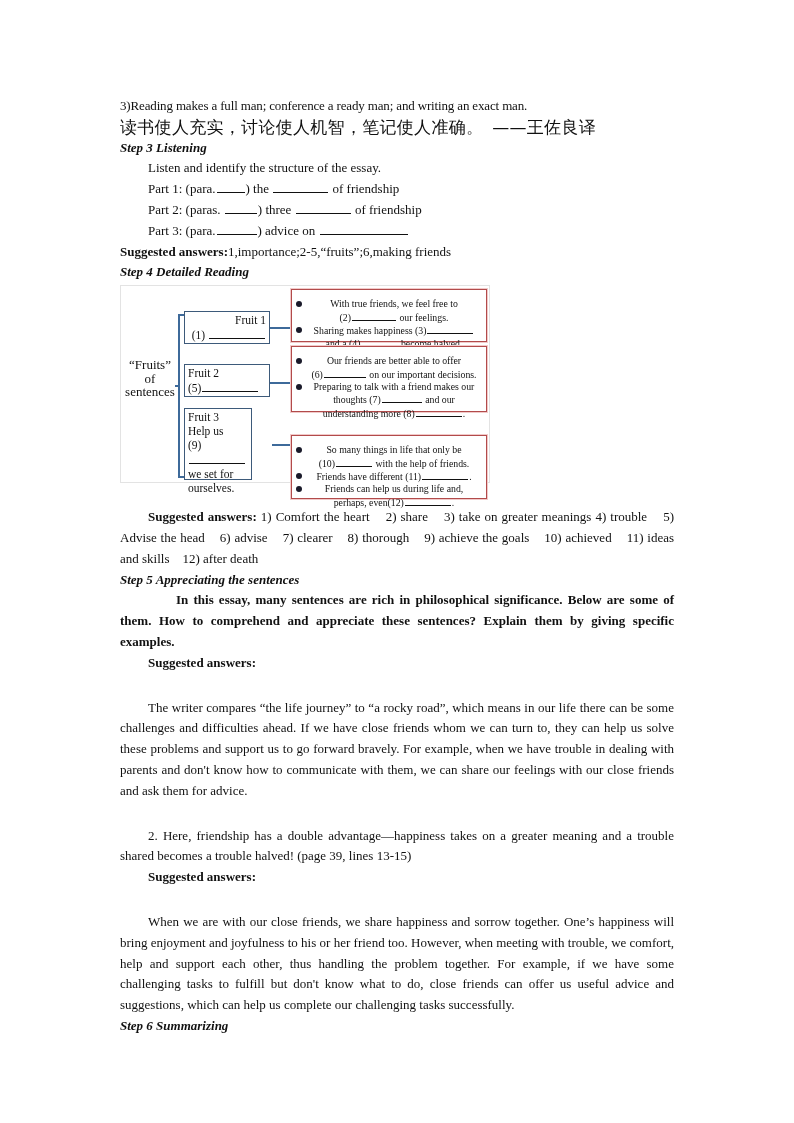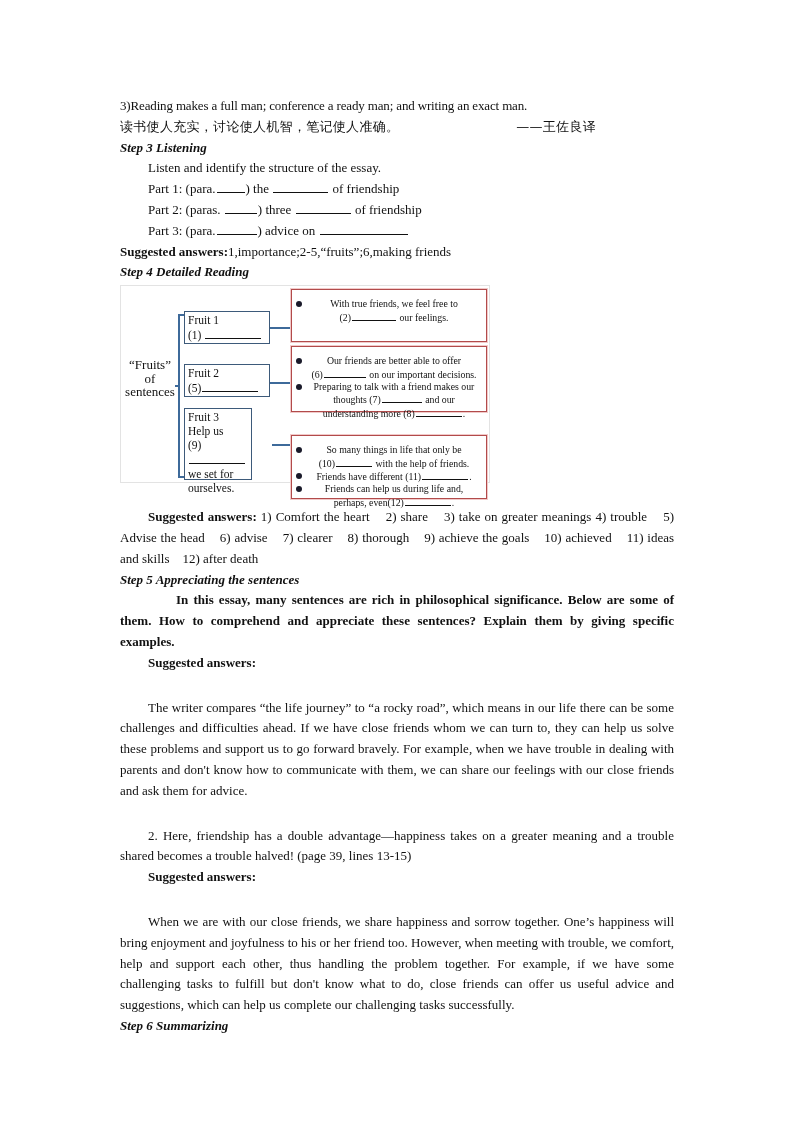--- a/index.html
+++ b/index.html
@@ -3,21 +3,21 @@
 <meta charset="utf-8">
 <style>
   html, body { margin: 0; padding: 0; background: #ffffff; }
   body { width: 794px; height: 1123px; position: relative; overflow: hidden;
          font-family: "Liberation Serif", "DejaVu Serif", serif; color: #111; }
   .page { position: absolute; left: 120px; top: 96px; width: 554px; font-size: 13px; line-height: 20.8px; }
   .line { white-space: nowrap; }
   .indent { padding-left: 28px; }
   .step { font-weight: bold; font-style: italic; }
   .b { font-weight: bold; }
-  .cn { font-family: "DejaVu Sans", sans-serif; font-size: 13px; letter-spacing: 0.3px; }
+  .cn { font-family: "DejaVu Sans", sans-serif; font-size: 17px; letter-spacing: 0.3px; }
   .cn-row { display: flex; justify-content: space-between; padding-right: 78px; }
   .blank { display: inline-block; border-bottom: 1px solid #111; height: 13px; vertical-align: baseline; margin: 0 1px; }
   p { margin: 0; }
   .para { text-indent: 28px; text-align: justify; margin-top: 24px; }
   .para-bold { text-indent: 56px; text-align: justify; font-weight: bold; }
 
   
   .diagram { position: relative; width: 368px; height: 196px; border: 1px solid #e3e3e3; margin: 2px 0 2px 0; background: #fff;
              font-family: "Liberation Serif", serif; }
   .d-center { position: absolute; left: 2px; top: 72px; width: 54px; text-align: center; font-size: 13px; line-height: 13.5px; }
@@ -67,21 +67,21 @@
 
   <div class="diagram">
     <div class="d-center">
       <div>“Fruits”</div>
       <div>of</div>
       <div>sentences</div>
     </div>
     <div class="bracket"></div>
     <div class="bracket-tick"></div>
 
-    <div class="fruit" style="left:63px; top:25px; width:86px; height:33px;">
+    <div class="fruit" style="left:63px; top:25px; width:86px; height:33px;text-align:right;">
       <div>Fruit 1</div>
       <div><span>(1)</span> <span class="blank" style="width:56px"></span></div>
     </div>
     <div class="conn" style="left:149px; top:41px; width:21px;"></div>
 
     <div class="fruit" style="left:63px; top:78px; width:86px; height:33px;">
       <div>Fruit 2</div>
       <div><span>(5)</span><span class="blank" style="width:56px"></span></div>
     </div>
     <div class="conn" style="left:149px; top:96px; width:21px;"></div>
@@ -93,20 +93,25 @@
       <div>we set for</div>
       <div>ourselves.</div>
     </div>
     <div class="conn" style="left:151px; top:158px; width:19px;"></div>
 
     <div class="rbox" style="top:3px; height:53px;">
       <div class="item">
         <span class="dot"></span>
         <div>With true friends, we feel free to</div>
         <div><span>(2)</span><span class="blank" style="width:44px"></span><span> our feelings.</span></div>
+      </div>
+      <div class="item">
+        <span class="dot"></span>
+        <div><span>Sharing makes happiness (3)</span><span class="blank" style="width:46px"></span></div>
+        <div><span>and a (4)</span><span class="blank" style="width:36px"></span><span> become halved.</span></div>
       </div>
     </div>
 
     <div class="rbox" style="top:60px; height:66px;">
       <div class="item">
         <span class="dot"></span>
         <div>Our friends are better able to offer</div>
         <div><span>(6)</span><span class="blank" style="width:42px"></span><span> on our important decisions.</span></div>
       </div>
       <div class="item">

